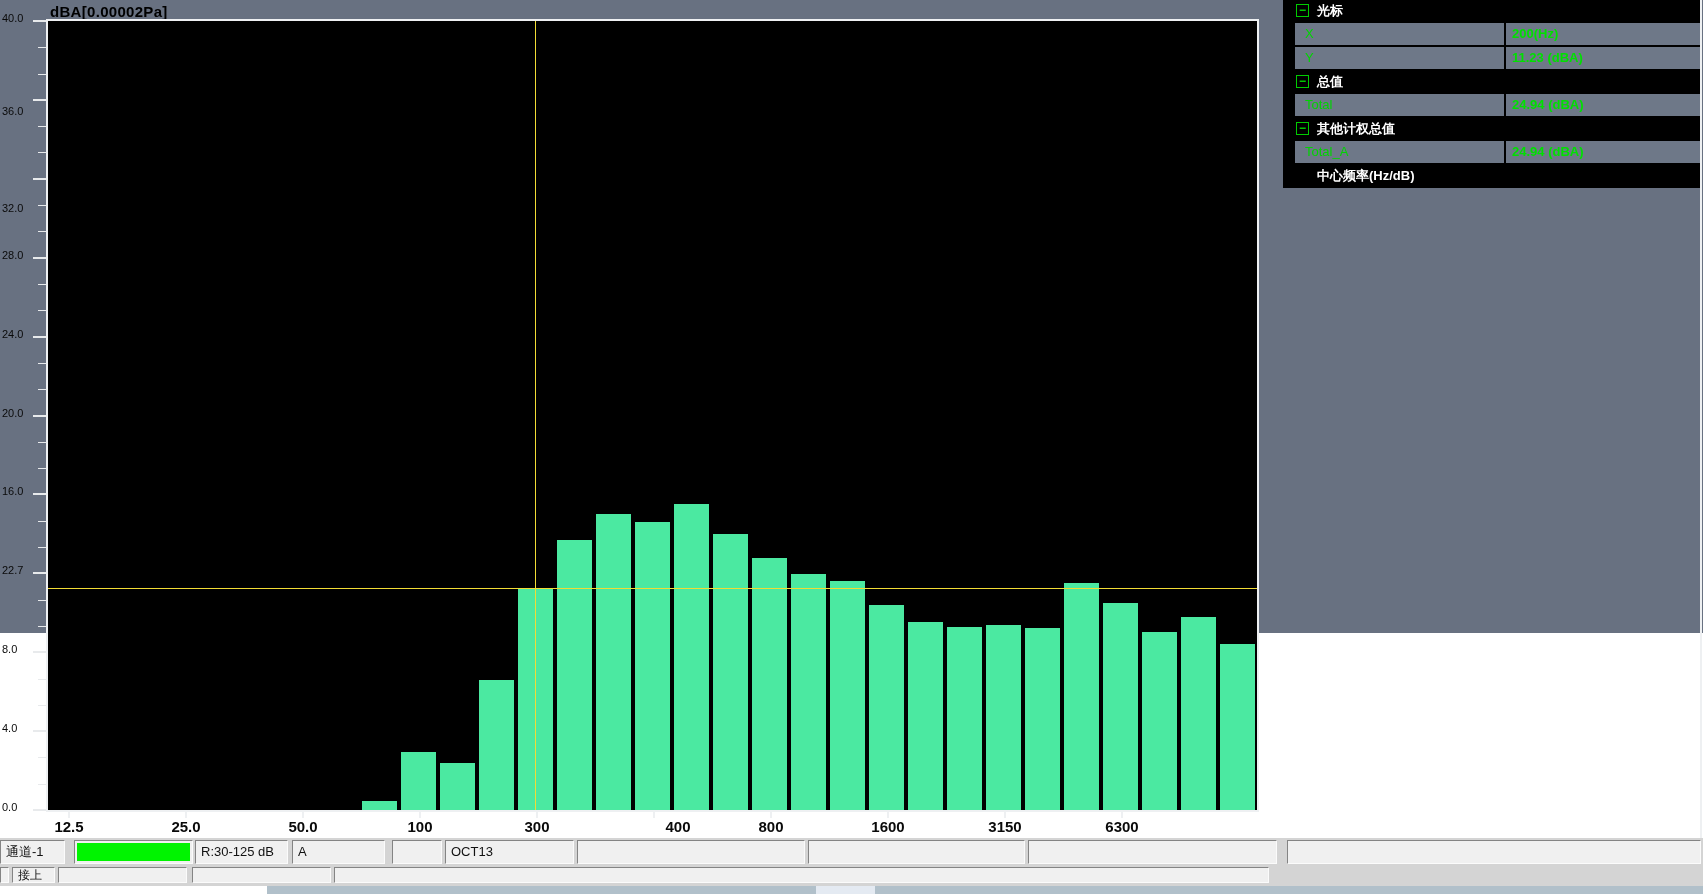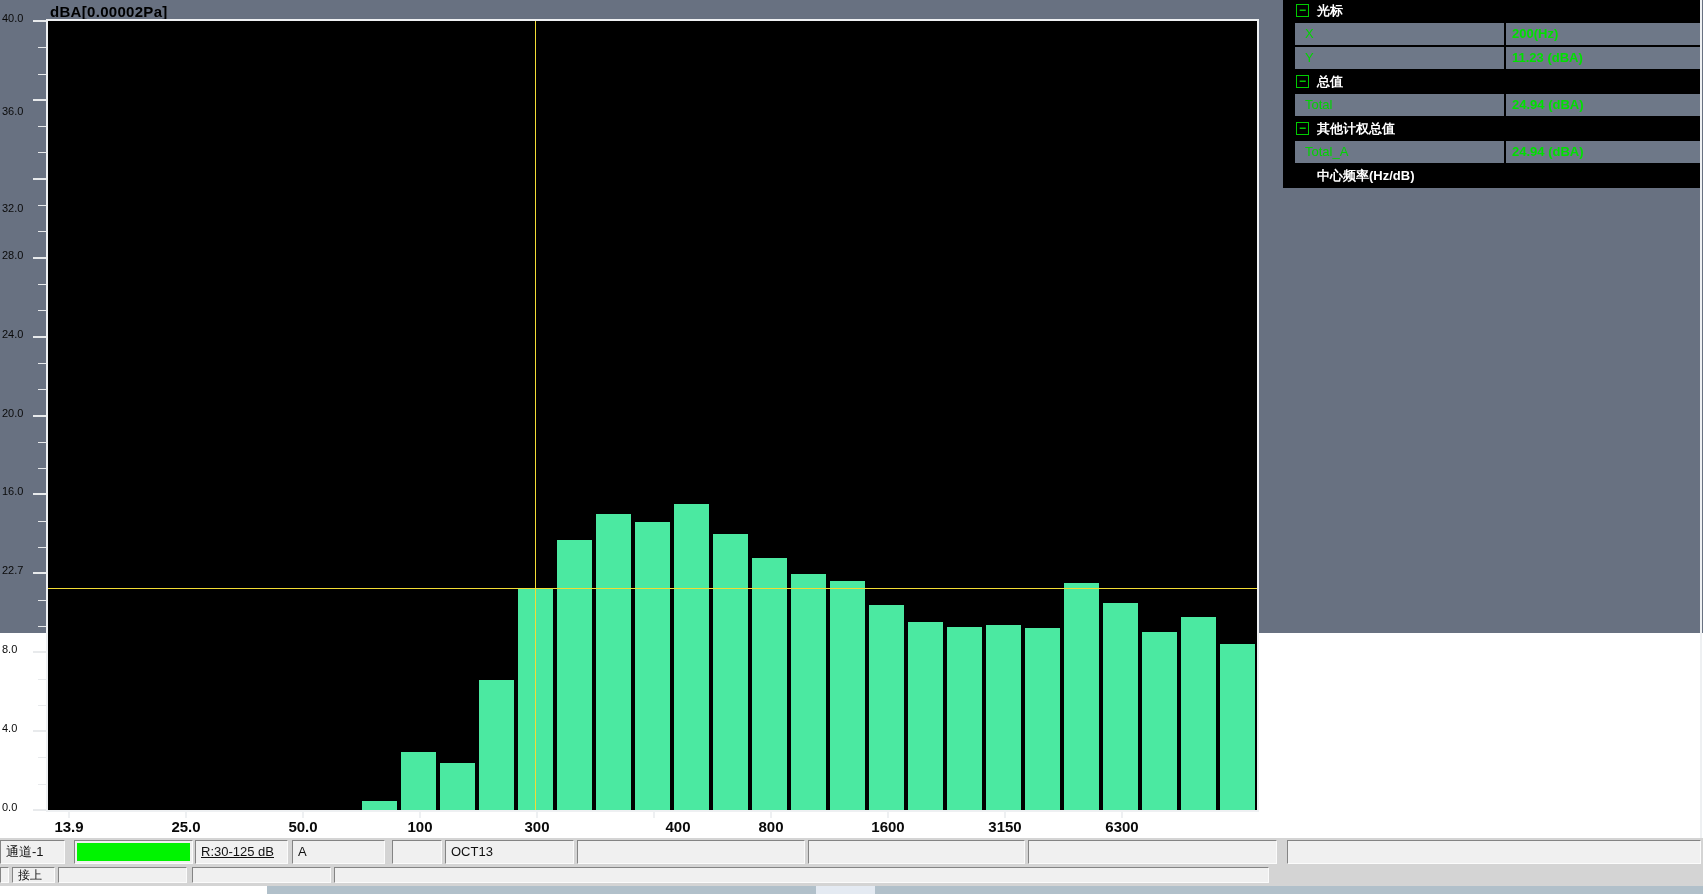--- a/index.html
+++ b/index.html
@@ -140,21 +140,21 @@
       <div class="ytick" style="left: 38px; width: 8px; height: 1px; top: 705px;"></div>
       <div class="ytick" style="left: 33px; width: 13px; height: 2px; top: 730px;"></div>
       <div class="ylabel" style="top: 722px;">4.0</div>
       <div class="ytick" style="left: 38px; width: 8px; height: 1px; top: 757px;"></div>
       <div class="ytick" style="left: 38px; width: 8px; height: 1px; top: 784px;"></div>
       <div class="ytick" style="left: 33px; width: 13px; height: 2px; top: 809px;"></div>
       <div class="ylabel" style="top: 801px;">0.0</div>
     </div>
   <div id="xaxis">
       <div class="xtick" style="left: 68px;"></div>
-      <div class="xlabel" style="left: 27px;">13.9</div>
+      <div class="xlabel" style="left: 27px;">12.5</div>
       <div class="xtick" style="left: 185px;"></div>
       <div class="xlabel" style="left: 144px;">25.0</div>
       <div class="xtick" style="left: 302px;"></div>
       <div class="xlabel" style="left: 261px;">50.0</div>
       <div class="xtick" style="left: 419px;"></div>
       <div class="xlabel" style="left: 378px;">100</div>
       <div class="xtick" style="left: 536px;"></div>
       <div class="xlabel" style="left: 495px;">300</div>
       <div class="xtick" style="left: 653px;"></div>
       <div class="xlabel" style="left: 636px;">400</div>
@@ -180,21 +180,21 @@
         <div class="p-header"><span>中心频率(Hz/dB)</span></div>
       </div>
   </div>
   <div id="panel-right-edge"></div>
 
   <div id="status">
       <div class="cell r1" style="left: 0px; width: 65px;">通道-1</div>
       <div class="cell r1" style="left: 74px; width: 119px;">
         <div class="level-fill" style="background: rgb(0, 244, 0);"></div>
       </div>
-      <div class="cell r1" style="left: 195px; width: 93px; text-decoration: underline;">R:30-125 dB</div>
+      <div class="cell r1" style="left: 195px; width: 93px;">R:30-125 dB</div>
       <div class="cell r1" style="left: 292px; width: 93px;">A</div>
       <div class="cell r1" style="left: 392px; width: 50px;"></div>
       <div class="cell r1" style="left: 445px; width: 129px;">OCT13</div>
       <div class="cell r1" style="left: 577px; width: 228px;"></div>
       <div class="cell r1" style="left: 808px; width: 217px;"></div>
       <div class="cell r1" style="left: 1028px; width: 249px;"></div>
       <div class="cell r1" style="left: 1287px; width: 414px;"></div>
       <div class="cell r2" style="left: 0px; width: 9px;"></div>
       <div class="cell r2" style="left: 12px; width: 43px;">接上</div>
       <div class="cell r2" style="left: 58px; width: 129px;"></div>

